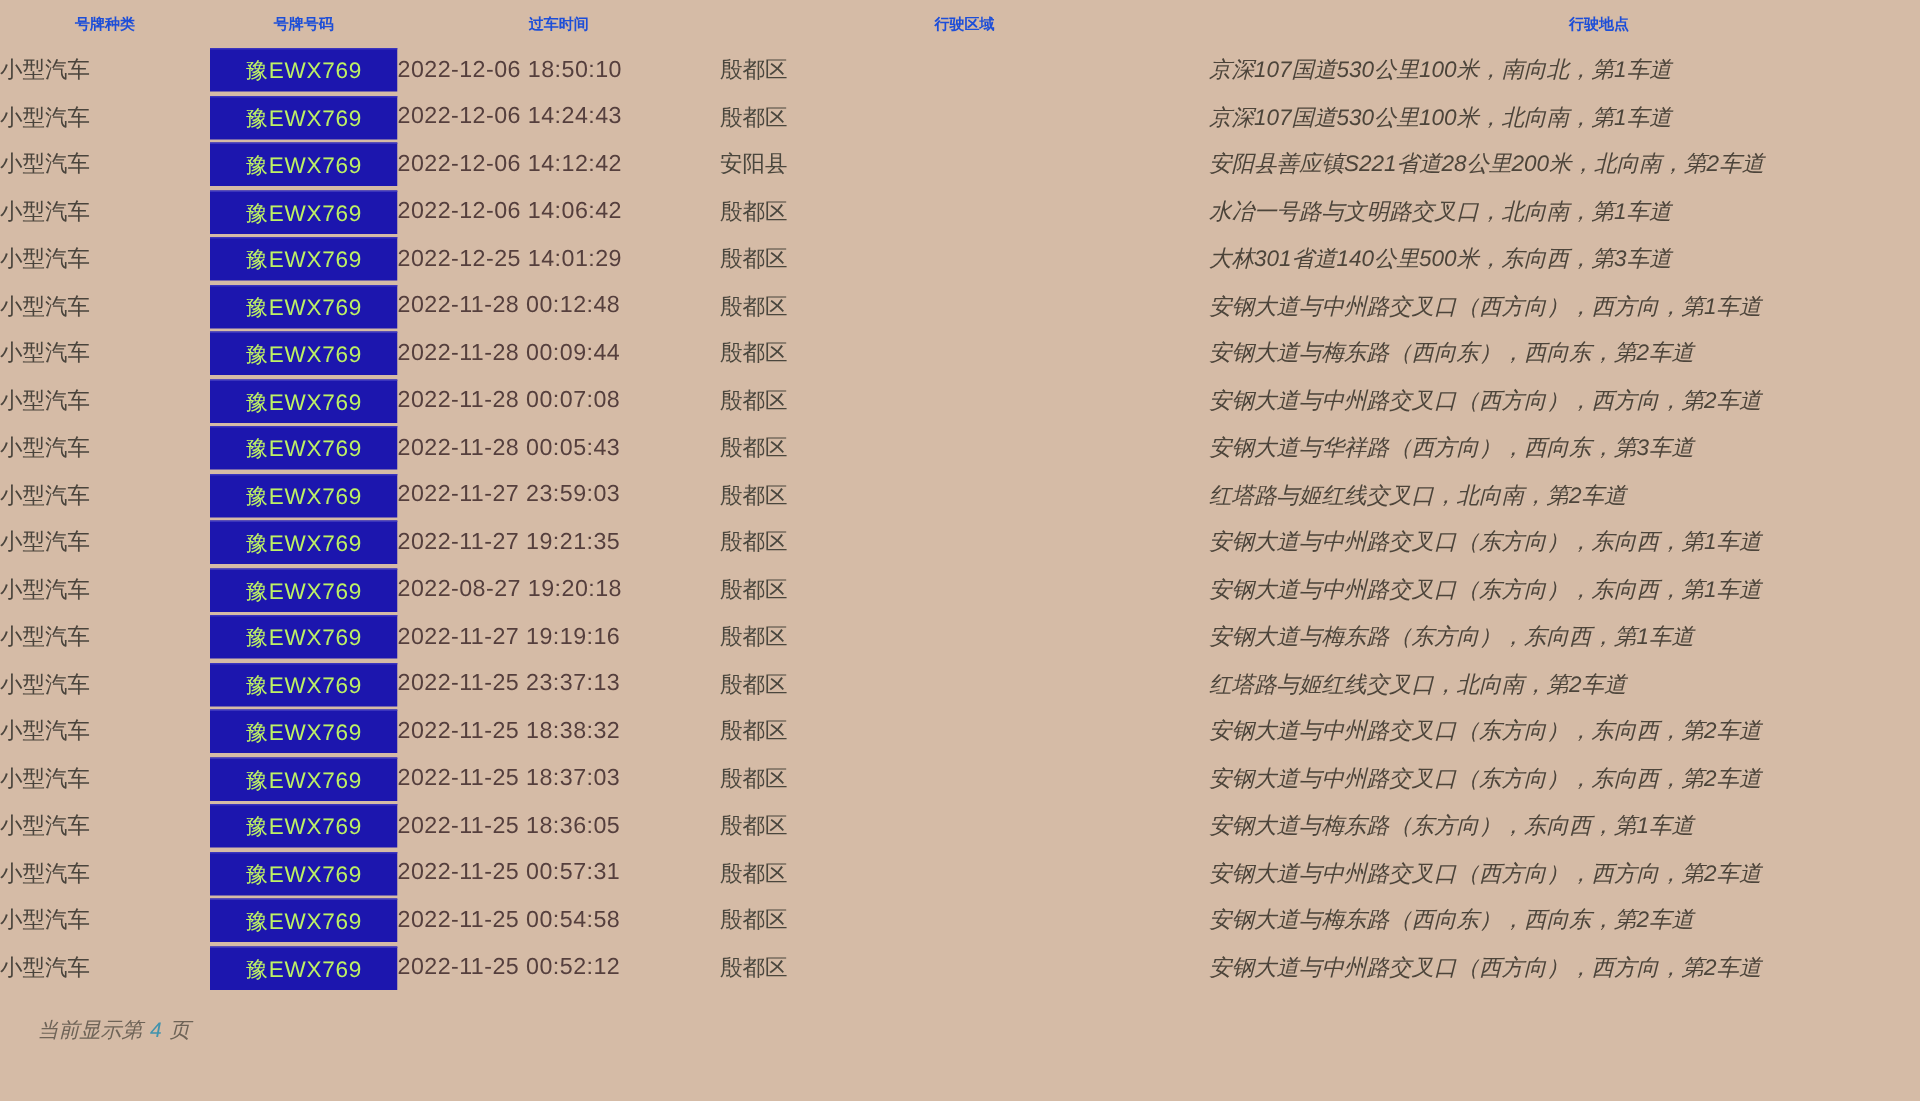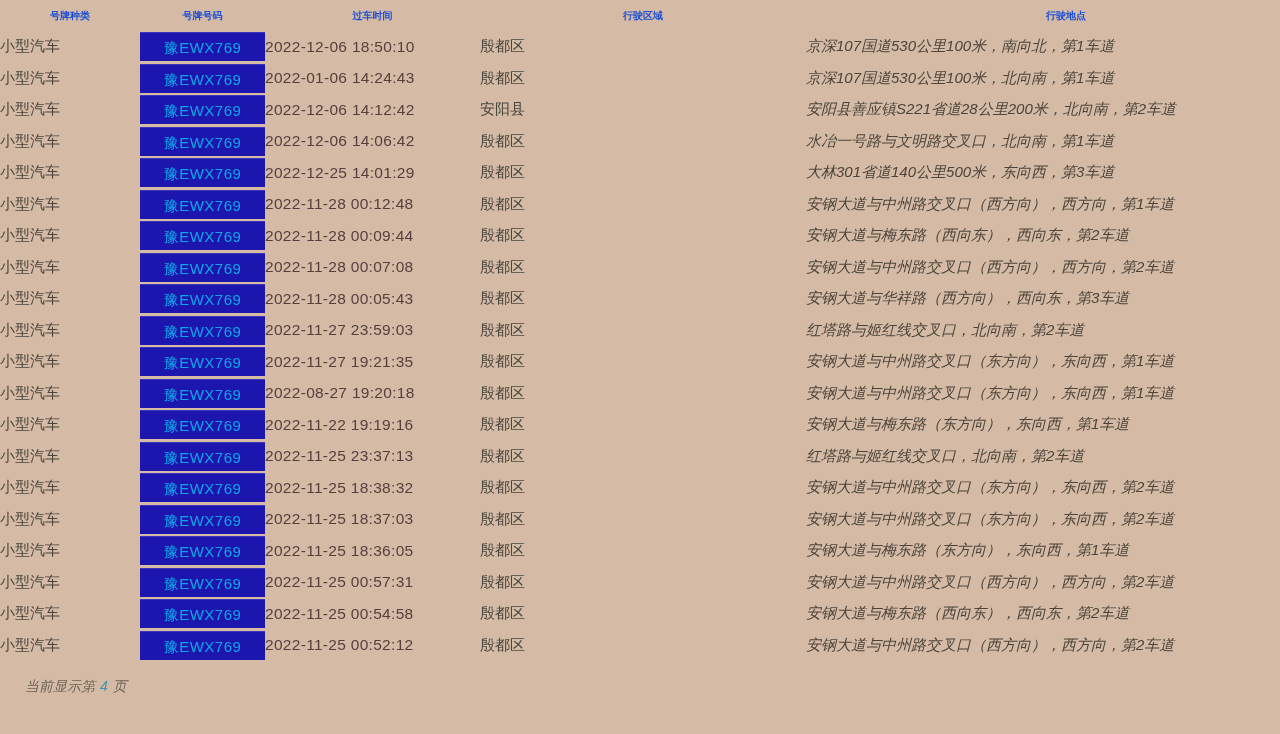--- a/index.html
+++ b/index.html
@@ -26,21 +26,21 @@
   }
   thead th.h-loc { padding-left: 46px; }
   tbody td { height: 31.5px; font-size: 15px; white-space: nowrap; overflow: hidden; }
   td.c-type { padding-left: 28px; color: #4a443c; }
   td.c-plate { }
   .plate-badge {
     height: 29px; line-height: 29px;
     background: #1c16ae;
     border-top: 1px solid #3b35bd;
     box-sizing: border-box;
-    color: #0ea5e9;
+    color: #bef264;
     text-align: center;
     font-size: 15px;
     letter-spacing: 0.5px;
   }
   td.c-time { padding-left: 20px; color: #553f3d; font-size: 15.5px; letter-spacing: 0.3px; }
   td.c-area { padding-left: 38px; color: #4a463d; }
   td.c-loc  { color: #4c443a; font-style: italic; }
   .pagination {
     position: absolute;
     left: 25px; top: 678px;
@@ -78,21 +78,21 @@
         </td>
         <td class="c-time">2022-12-06 18:50:10</td>
         <td class="c-area">殷都区</td>
         <td class="c-loc">京深107国道530公里100米，南向北，第1车道</td>
       </tr>
       <tr>
         <td class="c-type">小型汽车</td>
         <td class="c-plate">
           <div class="plate-badge">豫EWX769</div>
         </td>
-        <td class="c-time">2022-01-06 14:24:43</td>
+        <td class="c-time">2022-12-06 14:24:43</td>
         <td class="c-area">殷都区</td>
         <td class="c-loc">京深107国道530公里100米，北向南，第1车道</td>
       </tr>
       <tr>
         <td class="c-type">小型汽车</td>
         <td class="c-plate">
           <div class="plate-badge">豫EWX769</div>
         </td>
         <td class="c-time">2022-12-06 14:12:42</td>
         <td class="c-area">安阳县</td>
@@ -177,21 +177,21 @@
         </td>
         <td class="c-time">2022-08-27 19:20:18</td>
         <td class="c-area">殷都区</td>
         <td class="c-loc">安钢大道与中州路交叉口（东方向），东向西，第1车道</td>
       </tr>
       <tr>
         <td class="c-type">小型汽车</td>
         <td class="c-plate">
           <div class="plate-badge">豫EWX769</div>
         </td>
-        <td class="c-time">2022-11-22 19:19:16</td>
+        <td class="c-time">2022-11-27 19:19:16</td>
         <td class="c-area">殷都区</td>
         <td class="c-loc">安钢大道与梅东路（东方向），东向西，第1车道</td>
       </tr>
       <tr>
         <td class="c-type">小型汽车</td>
         <td class="c-plate">
           <div class="plate-badge">豫EWX769</div>
         </td>
         <td class="c-time">2022-11-25 23:37:13</td>
         <td class="c-area">殷都区</td>

